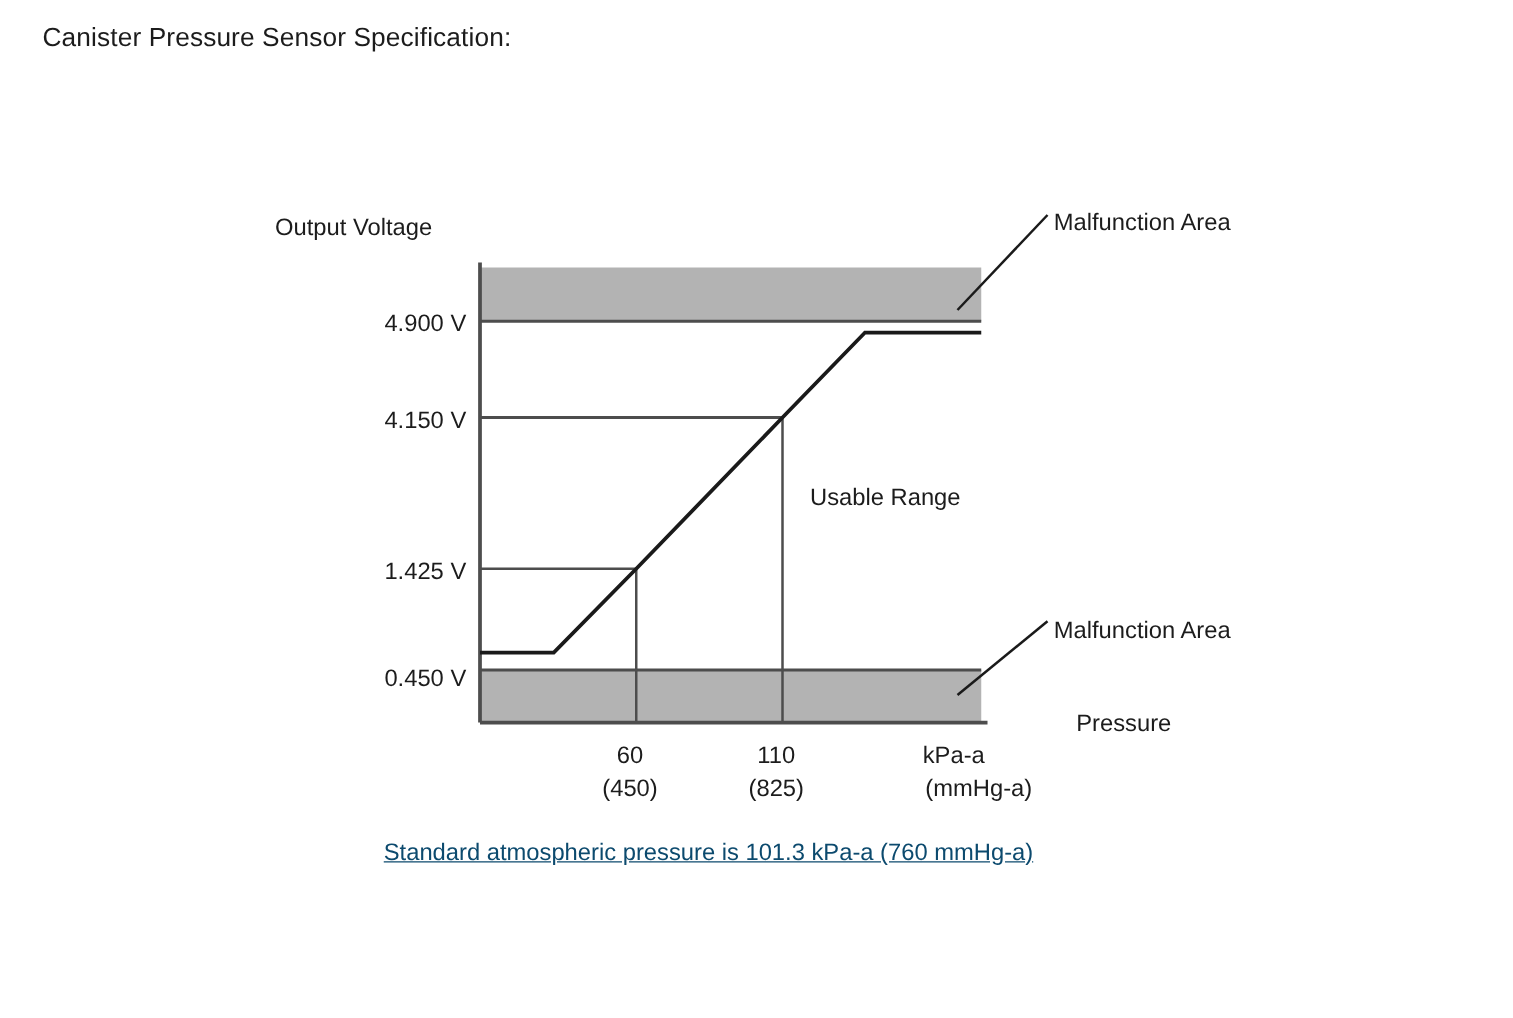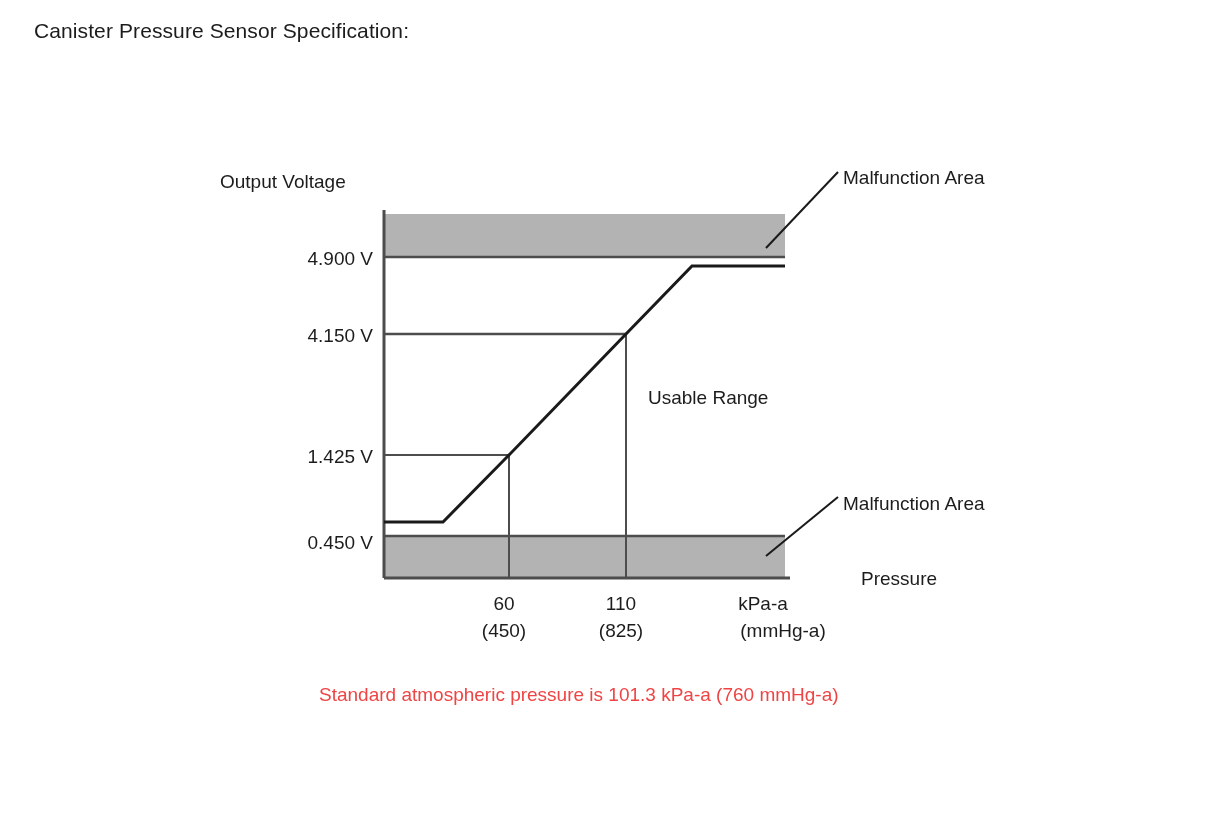--- a/index.html
+++ b/index.html
@@ -37,22 +37,23 @@
     top: 672px;
     width: 700px;
   }
   .hint-label {
     font-size: 19px;
     color: #1c1c1c;
     margin: 0 0 24px 0;
   }
   .hint-text {
     font-size: 19px;
-    color: #ef4444;
-    margin: 12px;
+    color: #0c4a6e;
+    margin: 0;
+    text-decoration: underline;
   }
   svg text {
     font-family: "Liberation Sans", sans-serif;
     fill: #1c1c1c;
   }
   .axis-title { font-size: 19px; }
   .tick-label { font-size: 19px; }
   .annot-label { font-size: 19px; }
   .range-label { font-size: 19px; }
 </style>

